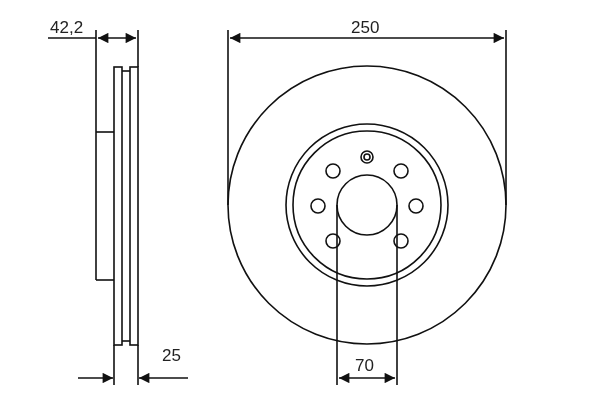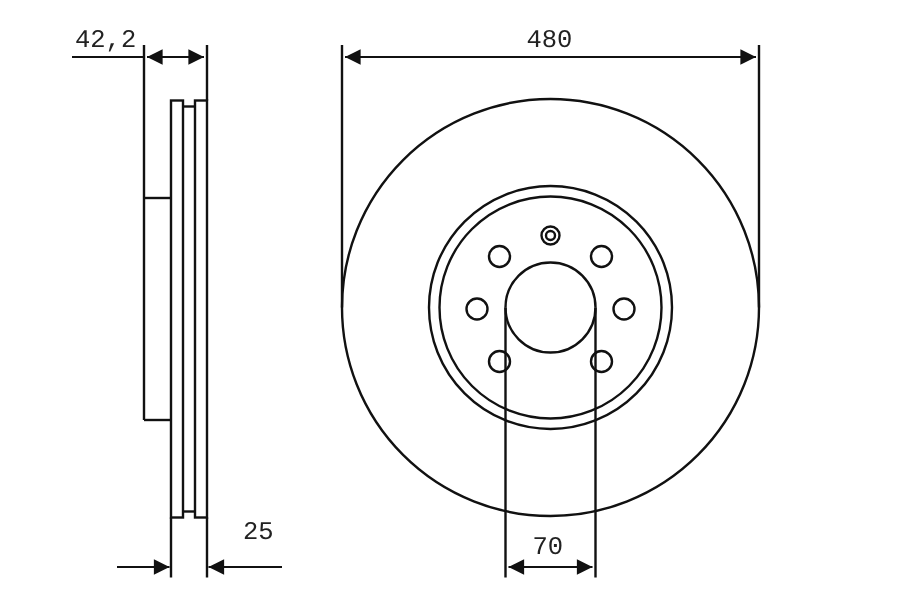--- a/index.html
+++ b/index.html
@@ -1,20 +1,20 @@
 <!DOCTYPE html>
 <html><head>
 <meta charset="utf-8">
 <style>
   html,body{margin:0;padding:0;background:#ffffff;}
   body{width:600px;height:400px;overflow:hidden;position:relative;font-family:"Liberation Sans",sans-serif;}
   svg{position:absolute;left:0;top:0;}
   .ln{stroke:#111;stroke-width:1.6;fill:none;}
   .dim{stroke:#111;stroke-width:1.3;fill:none;}
-  .lbl{position:absolute;font-size:17px;color:#222;line-height:1;font-family:Liberation Mono, monospace;}
+  .lbl{position:absolute;font-size:17px;color:#222;line-height:1;font-family:Liberation Sans, sans-serif;}
 </style>
 </head>
 <body>
 
 <svg width="600" height="400" viewBox="0 0 600 400">
   <defs>
     <marker id="arr" viewBox="0 0 10 10" refX="10" refY="5" markerWidth="10" markerHeight="8" orient="auto-start-reverse">
       <path d="M0,0 L10,5 L0,10 z" fill="#111"></path>
     </marker>
   </defs>
@@ -73,14 +73,14 @@
 
   <g>
     <line class="ln" x1="337" y1="205" x2="337" y2="385"></line>
     <line class="ln" x1="397" y1="205" x2="397" y2="385"></line>
     <line class="dim" x1="339" y1="378" x2="395" y2="378" marker-start="url(#arr)" marker-end="url(#arr)"></line>
   </g>
 </svg>
 
 <div class="lbl" style="left:50px;top:19px;">42,2</div>
 <div class="lbl" style="left:162px;top:347px;">25</div>
-<div class="lbl" style="left:351px;top:19px;">480</div>
+<div class="lbl" style="left:351px;top:19px;">250</div>
 <div class="lbl" style="left:355px;top:357px;">70</div>
 
 </body></html>

